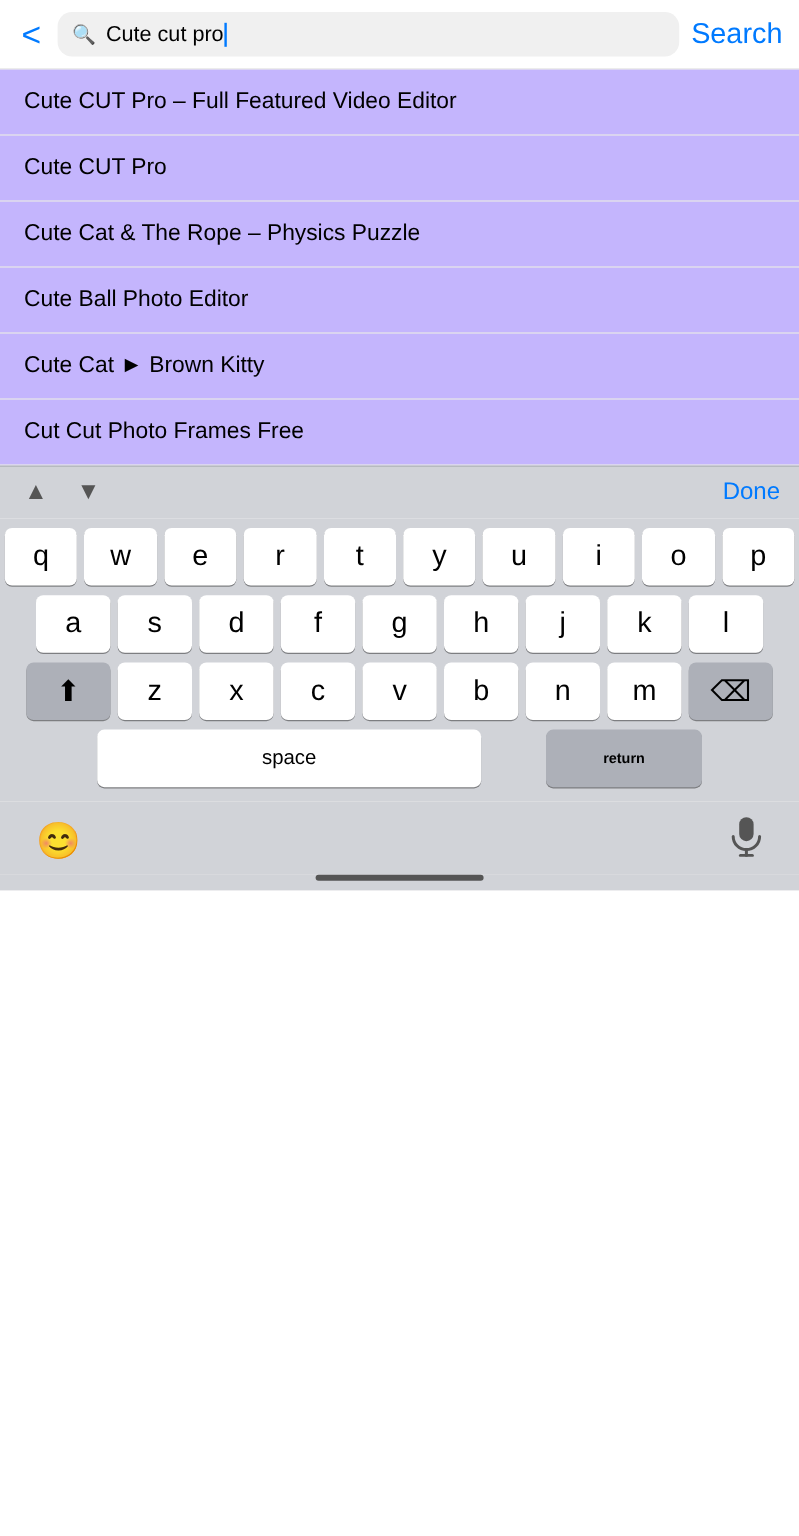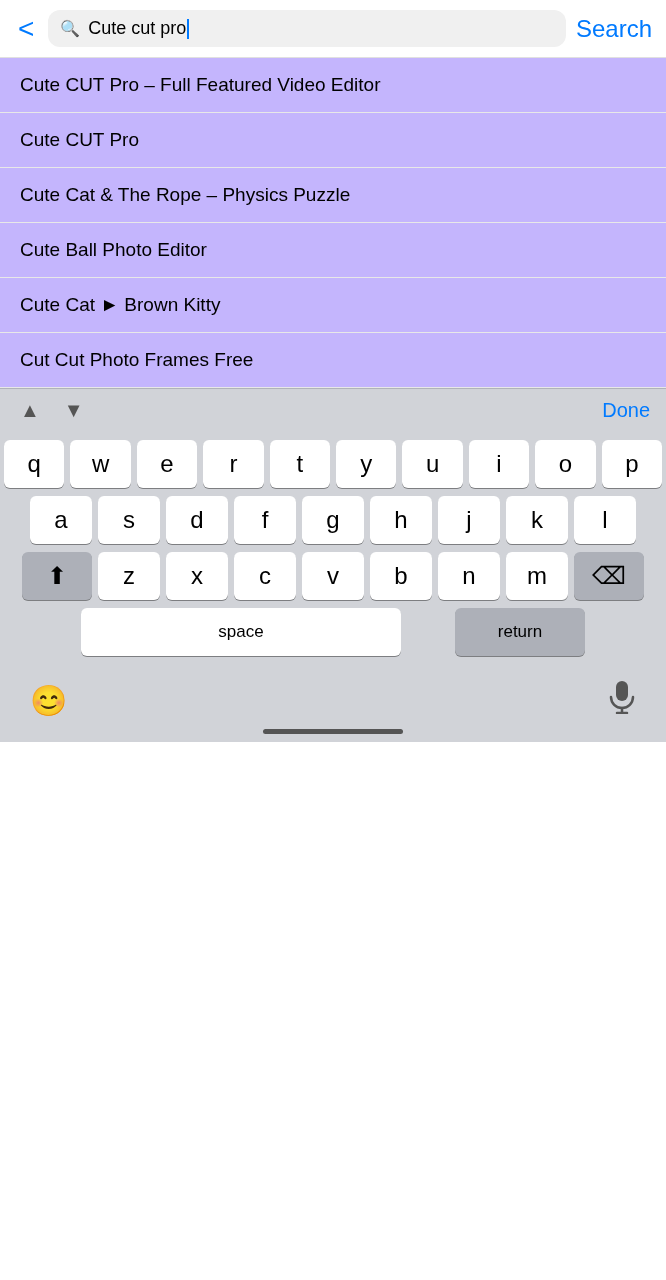--- a/index.html
+++ b/index.html
@@ -145,22 +145,22 @@
     }
     .key-space {
       flex: 4;
       max-width: 320px;
       font-size: 17px;
       font-weight: 400;
     }
     .key-return {
       flex: 2;
       max-width: 130px;
-      font-size: 17px;
-      font-weight: 400;
+      font-size: 12px;
+      font-weight: 700;
       margin-left: 48px;
     }
     .key-shift {
       max-width: 70px;
     }
     .key-delete {
       max-width: 70px;
     }
 
     

